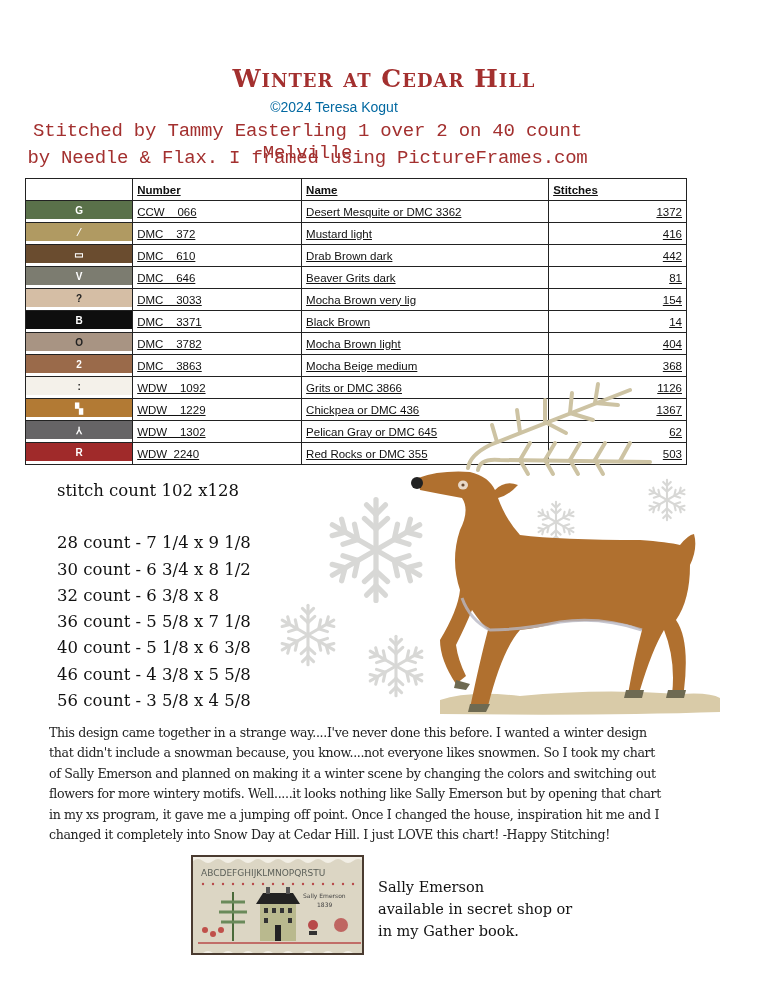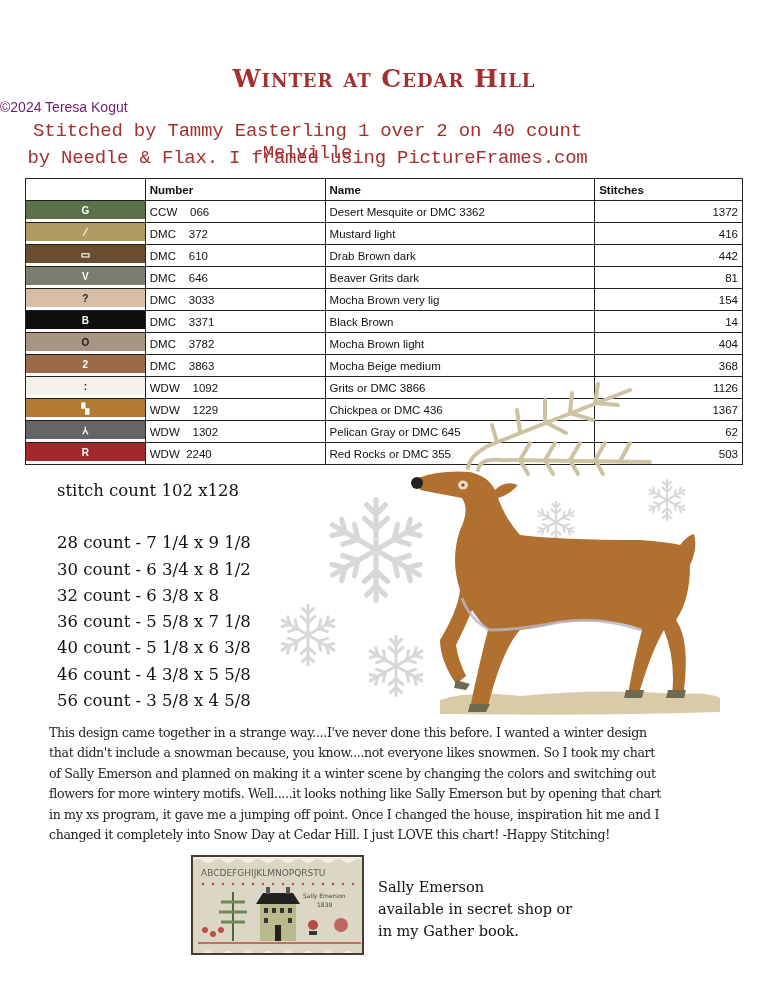--- a/index.html
+++ b/index.html
@@ -5,34 +5,35 @@
   * { box-sizing: border-box; margin: 0; padding: 0; }
   html, body { width: 768px; height: 987px; background: #ffffff; overflow: hidden; }
   body { position: relative; font-family: "Liberation Sans", sans-serif; color: #222; }
 
   .title {
     position: absolute; left: 0; top: 64px; width: 768px; text-align: center;
     font-family: "DejaVu Serif", serif; font-weight: bold; font-variant: small-caps;
     font-size: 25px; letter-spacing: 1px; color: #a3302f;
   }
   .copyright {
-    position: absolute; left: 0; top: 99px; width: 668px; 
-    font-family: "Liberation Sans", sans-serif; font-size: 14px; color: #701a75;
+    position: absolute; left: 0; top: 99px; width: 668px; text-align: center;
+    font-family: "Liberation Sans", sans-serif; font-size: 14px; color: #0369a1;
   }
   .credit {
     position: absolute; left: 0; width: 615px; text-align: center;
     font-family: Liberation Mono, monospace; font-size: 19px; color: #a3302f; letter-spacing: -0.2px;
   }
   .credit.l1 { top: 120px; }
   .credit.l2 { top: 147px; }
 
   table.key {
-    position: absolute; left: 25px; top: 178px; width: 718px;
+    position: absolute; left: 25px; top: 178px; width: 662px;
     border-collapse: collapse; font-size: 11.5px; color: #111;
     z-index: 1;
+    text-decoration: underline;
   }
   table.key td, table.key th {
     border: 1.3px solid #222; height: 22px; padding: 0 4px; vertical-align: middle;
     background: transparent;
   }
   table.key th { text-align: left; font-weight: bold; height: 22px; }
   .c-sym { width: 120px; text-align: center; padding: 0 !important; }
   .c-num { width: 180px; }
   .c-name { width: 270px; }
   .c-st { width: 148px; text-align: right; }

